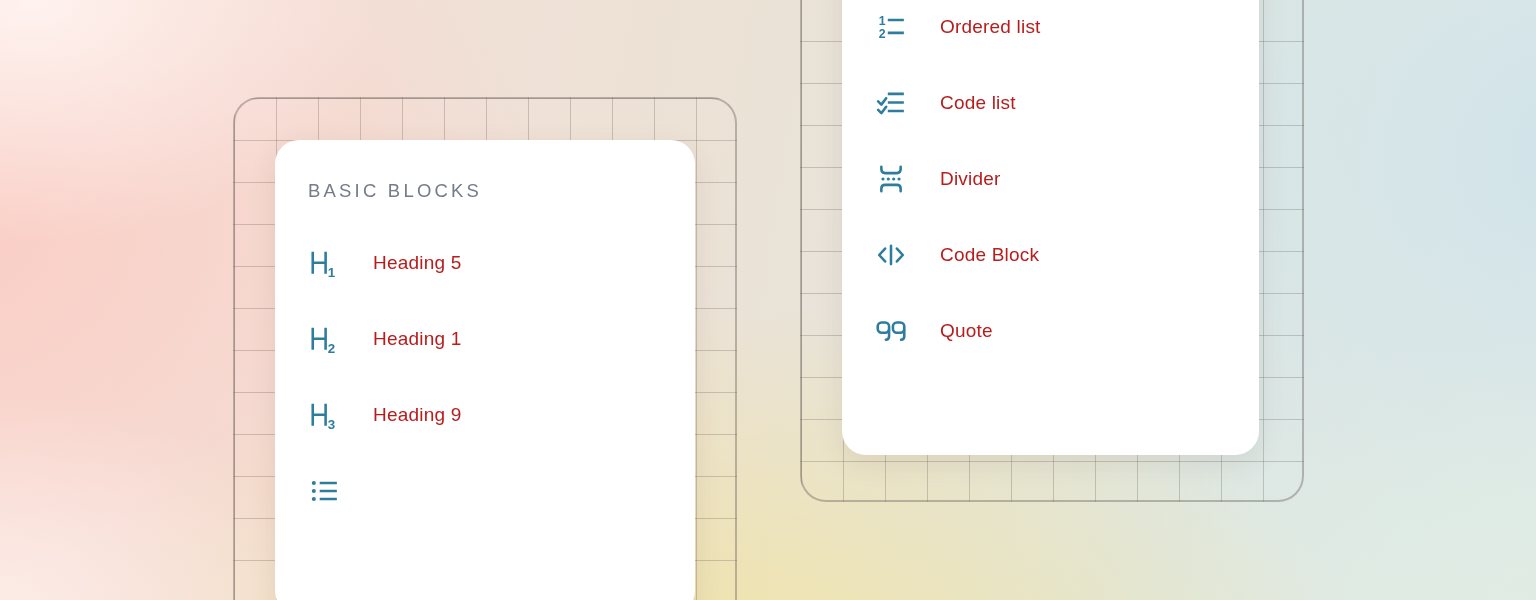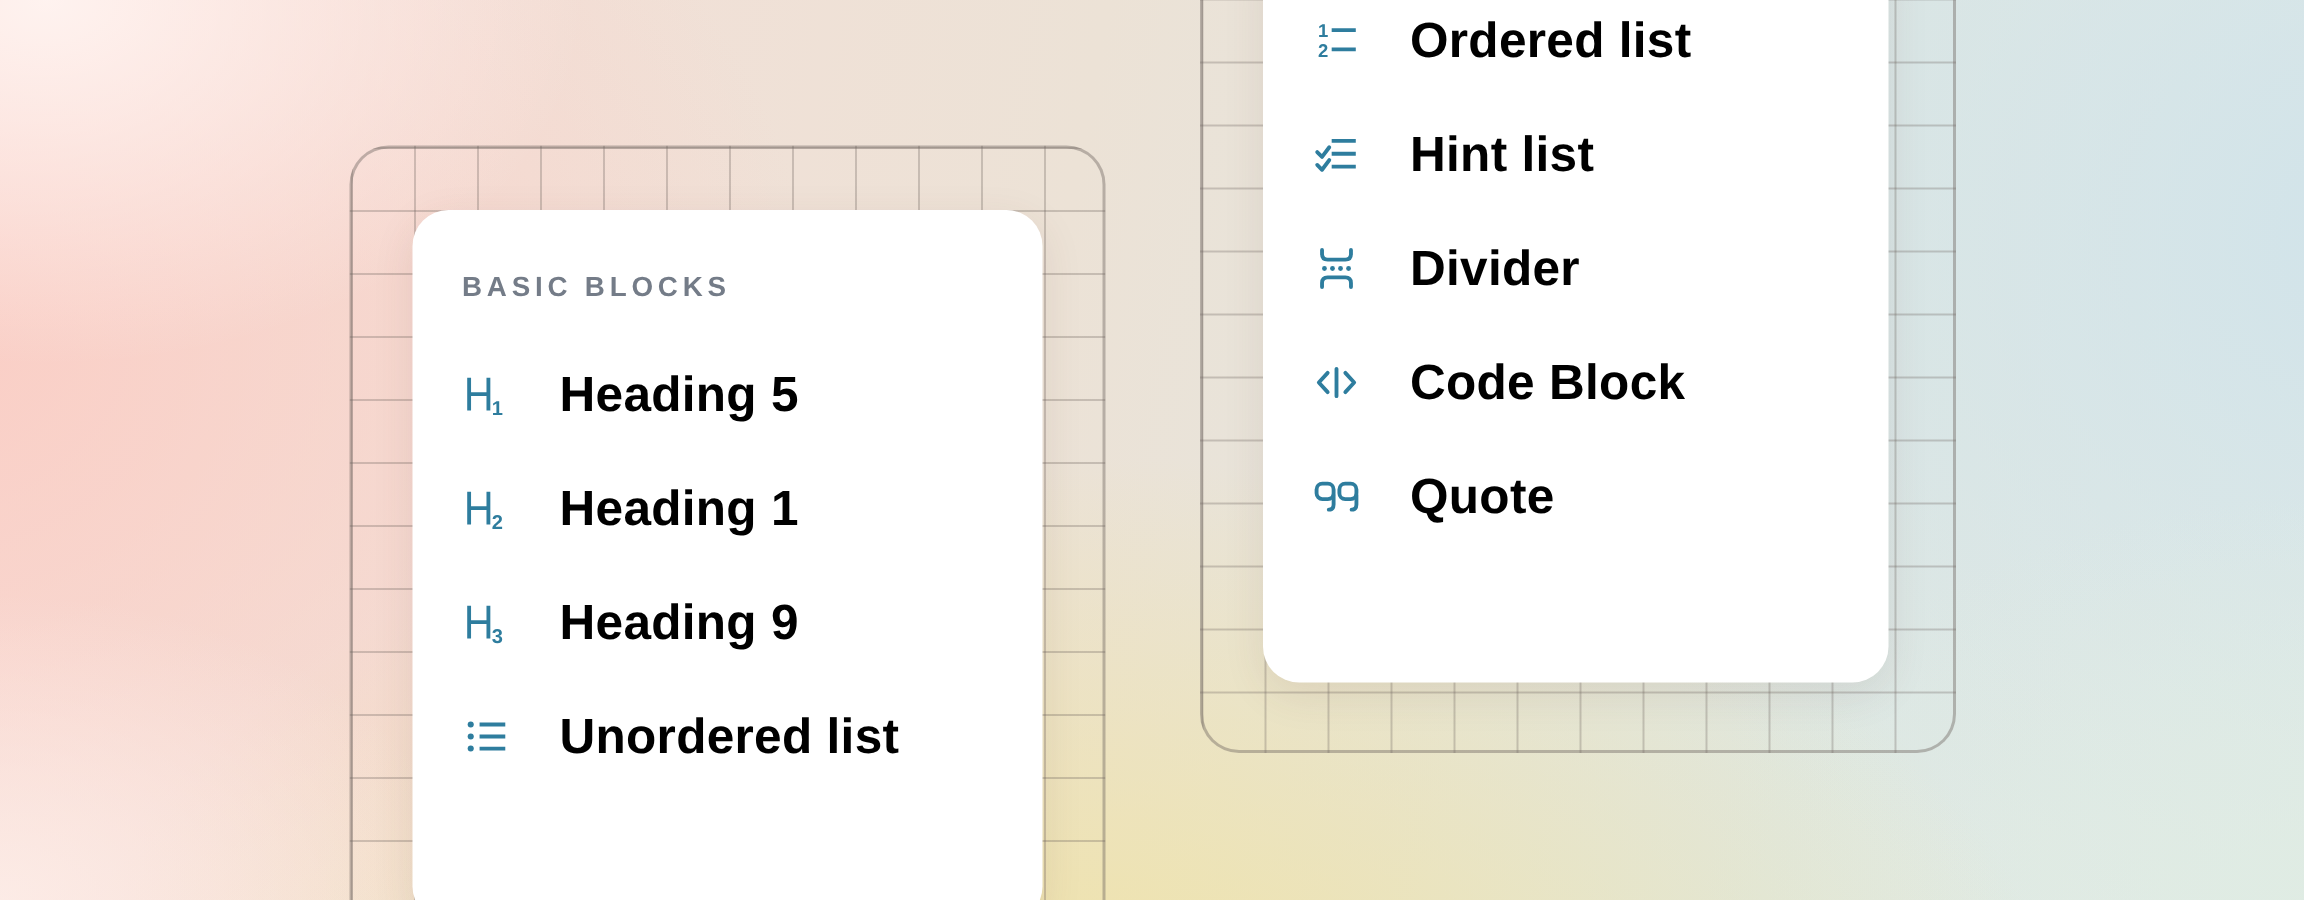--- a/index.html
+++ b/index.html
@@ -35,39 +35,39 @@
   
   .menu-card {
     position:absolute; background:#ffffff; border-radius:24px;
     box-shadow:0 8px 28px rgba(96,62,50,0.10);
   }
   .card-left  { left:275px; top:140px; width:420px; height:475px; }
   .card-right { left:842px; top:-44px; width:417px; height:499px; }
 
   .section-label {
     position:absolute; left:33px; top:40px;
-    font-size:18.5px; font-weight:700; letter-spacing:3.2px;
+    font-size:18.5px; font-weight:400; letter-spacing:3.2px;
     color:#747c88; white-space:nowrap;
   }
   .menu-list { position:absolute; left:0; right:0; }
   .card-left  .menu-list { top:85px; }
   .card-right .menu-list { top:33px; }
 
   .menu-item {
     display:flex; align-items:center;
     height:76px; padding-left:33px; gap:33px;
     cursor:pointer;
   }
   .menu-item .icon-box {
     width:32px; height:32px; flex:0 0 32px;
     display:flex; align-items:center; justify-content:center;
   }
   .menu-item svg { display:block; }
   .menu-item .item-label {
-    font-size:33px; font-weight:700; color:#000000; letter-spacing:0.2px;
+    font-size:19px; font-weight:400; color:#b91c1c; letter-spacing:0.2px;
     white-space:nowrap;
   }
 
   .ic { stroke:#2e7d9e; fill:none; stroke-width:2.4; }
   .ic-round { stroke-linecap:round; stroke-linejoin:round; }
   .ic-fill { fill:#2e7d9e; stroke:none; }
   .ic-text { fill:#2e7d9e; font-family:"Liberation Sans","DejaVu Sans",sans-serif; font-weight:700; }
 </style>
 </head>
 <body>
@@ -114,21 +114,20 @@
 
       <div class="menu-item">
         <span class="icon-box">
           <svg width="30" height="30" viewBox="0 0 28 28">
             <circle class="ic-fill" cx="4.5" cy="6.5" r="1.9"></circle>
             <circle class="ic-fill" cx="4.5" cy="14" r="1.9"></circle>
             <circle class="ic-fill" cx="4.5" cy="21.5" r="1.9"></circle>
             <path class="ic" d="M10 6.5 H26 M10 14 H26 M10 21.5 H26"></path>
           </svg>
         </span>
-        <span class="item-label">Unordered list</span>
       </div>
 
     </div>
   </div>
 
   <div class="menu-card card-right">
     <div class="menu-list">
 
       <div class="menu-item">
         <span class="icon-box">
@@ -141,21 +140,21 @@
         <span class="item-label">Ordered list</span>
       </div>
 
       <div class="menu-item">
         <span class="icon-box">
           <svg width="30" height="30" viewBox="0 0 28 28">
             <path class="ic" d="M11 5.5 H26 M11 13.5 H26 M11 21.5 H26"></path>
             <path class="ic ic-round" d="M2 12.5 L5 15.5 L9.5 9.5 M2 20.5 L5 23.5 L9.5 17.5"></path>
           </svg>
         </span>
-        <span class="item-label">Hint list</span>
+        <span class="item-label">Code list</span>
       </div>
 
       <div class="menu-item">
         <span class="icon-box">
           <svg width="30" height="30" viewBox="0 0 28 28">
             <path class="ic ic-round" stroke-width="2.2" d="M5 2.5 V5 Q5 8.5 8.5 8.5 H19.5 Q23 8.5 23 5 V2.5"></path>
             <path class="ic ic-round" stroke-width="2.2" d="M5 25.5 V23 Q5 19.5 8.5 19.5 H19.5 Q23 19.5 23 23 V25.5"></path>
             <circle class="ic-fill" cx="6.5" cy="14" r="1.5"></circle>
             <circle class="ic-fill" cx="11.5" cy="14" r="1.5"></circle>
             <circle class="ic-fill" cx="16.5" cy="14" r="1.5"></circle>

